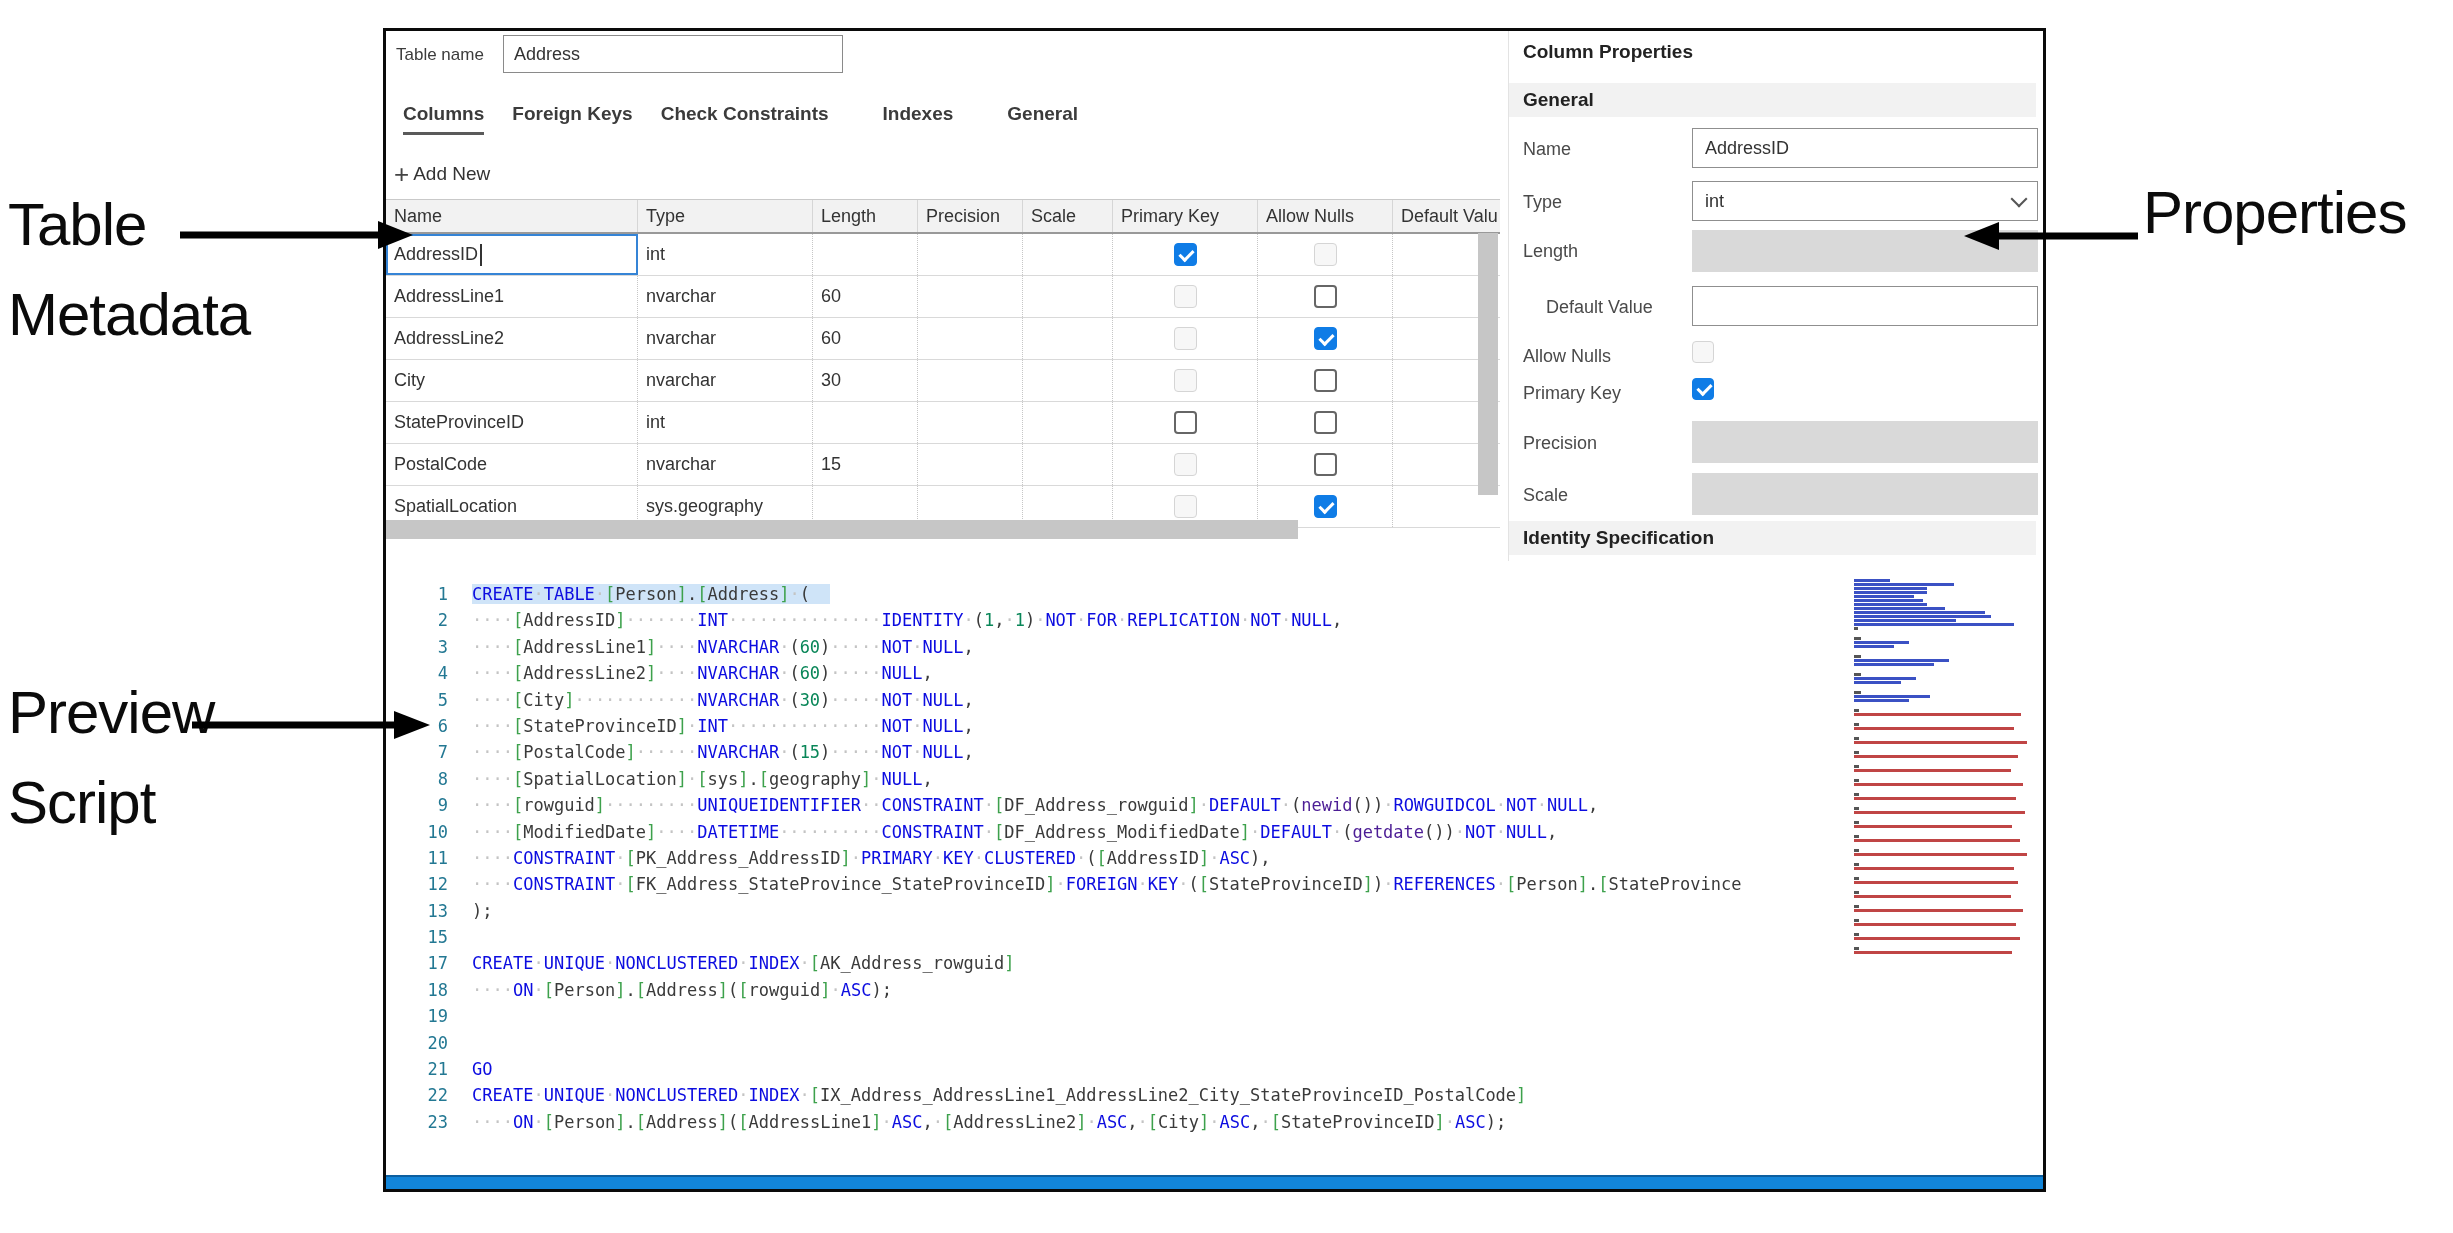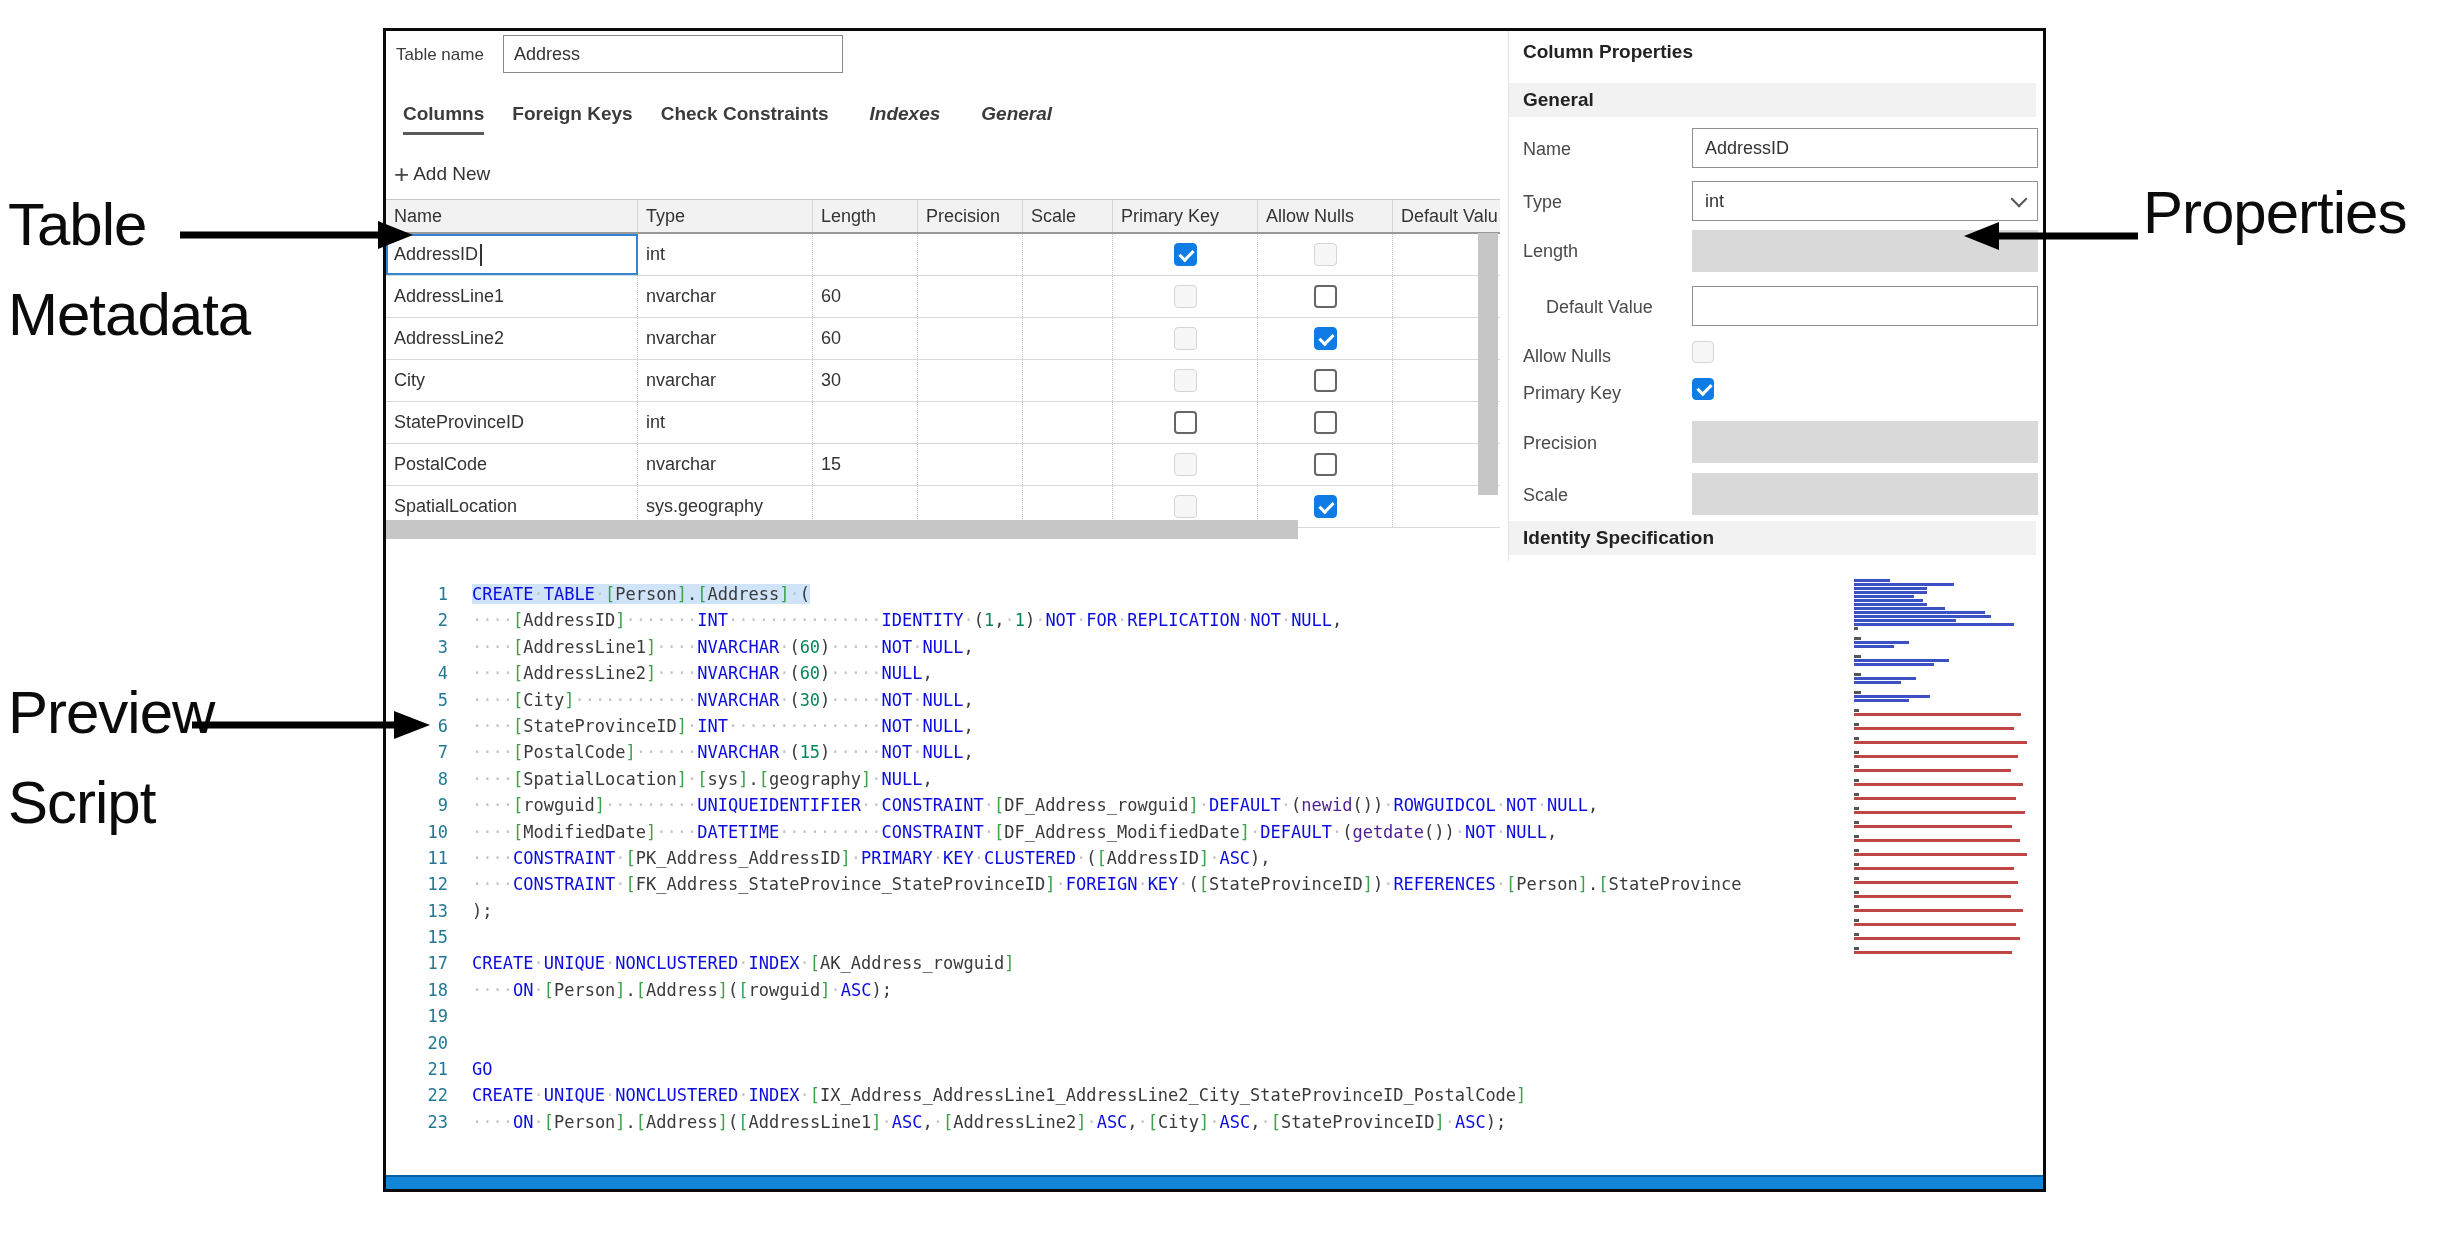--- a/index.html
+++ b/index.html
@@ -13,21 +13,21 @@
   #window{position:absolute;left:383px;top:28px;width:1663px;height:1164px;border:3px solid #0a0a0a;background:#fff;box-sizing:border-box;}
 
   
   #tablename-label{position:absolute;left:10px;top:14px;font-size:17px;color:#3c3c3c;}
   #tablename-input{position:absolute;left:117px;top:4px;width:340px;height:38px;border:1px solid #8a8a8a;background:#fff;font-size:18px;color:#333;padding:0 10px;box-sizing:border-box;font-family:"Liberation Sans",sans-serif;}
 
   
   #tabs{position:absolute;left:17px;top:72px;display:flex;gap:28px;font-size:19px;color:#3b3b3b;font-weight:600;}
   .tab{position:relative;padding-bottom:10px;cursor:pointer;}
   .tab.active::after{content:"";position:absolute;left:0;right:0;bottom:0;height:3px;background:#5a5a5a;}
-  .tab.sp{margin-left:13px;font-style:italic;}
+  .tab.sp{margin-left:26px;}
 
   
   #add-new{position:absolute;left:8px;top:132px;font-size:19px;color:#333;display:flex;align-items:center;gap:4px;cursor:pointer;}
   #add-new .plus{font-size:26px;font-weight:300;line-height:20px;color:#444;}
 
   
   #grid{position:absolute;left:0;top:168px;width:1114px;}
   .ghead,.grow{display:grid;grid-template-columns:252px 175px 105px 105px 90px 145px 135px 1fr;}
   .ghead{background:#f2f2f2;border-top:1px solid #c9c9c9;border-bottom:2px solid #999;height:32px;}
   .ghead .gc{font-size:18px;color:#333;display:flex;align-items:center;padding-left:8px;border-right:1px solid #d6d6d6;overflow:hidden;white-space:nowrap;}
@@ -58,21 +58,21 @@
   .pdisabled{position:absolute;left:183px;width:346px;height:42px;background:#d9d9d9;border:none;}
   .pselect{display:flex;align-items:center;justify-content:space-between;cursor:pointer;}
   .chev{width:10px;height:10px;border-right:2px solid #555;border-bottom:2px solid #555;transform:rotate(45deg);margin-top:-5px;}
   .pcb{position:absolute;left:183px;width:22px;height:22px;}
   .pcb.checked::after{left:7px;top:2px;width:6px;height:11px;}
 
   
   #script-lines{position:absolute;left:0;top:550px;width:1462px;overflow:hidden;z-index:1;}
   .sline{height:26.4px;line-height:26.4px;white-space:pre;font-family:"DejaVu Sans Mono","Liberation Mono",monospace;font-size:17px;}
   .lnum{display:inline-block;width:62px;text-align:right;padding-right:24px;color:#237893;}
-  .lcode.lsel{background:#cfe4f8;padding-right:0;}
+  .lcode.lsel{background:#cfe4f8;padding-right:20px;}
   .t-kw{color:#0c0ce0;}
   .t-id{color:#3a3a3a;}
   .t-br{color:#3da14c;}
   .t-num{color:#098658;}
   .t-fn{color:#4c1d95;}
   .t-pn{color:#3a3a3a;}
   .t-ws{color:#c4c4c4;}
 
   
   #minimap{position:absolute;left:1468px;top:548px;width:182px;height:445px;overflow:hidden;z-index:2;}

